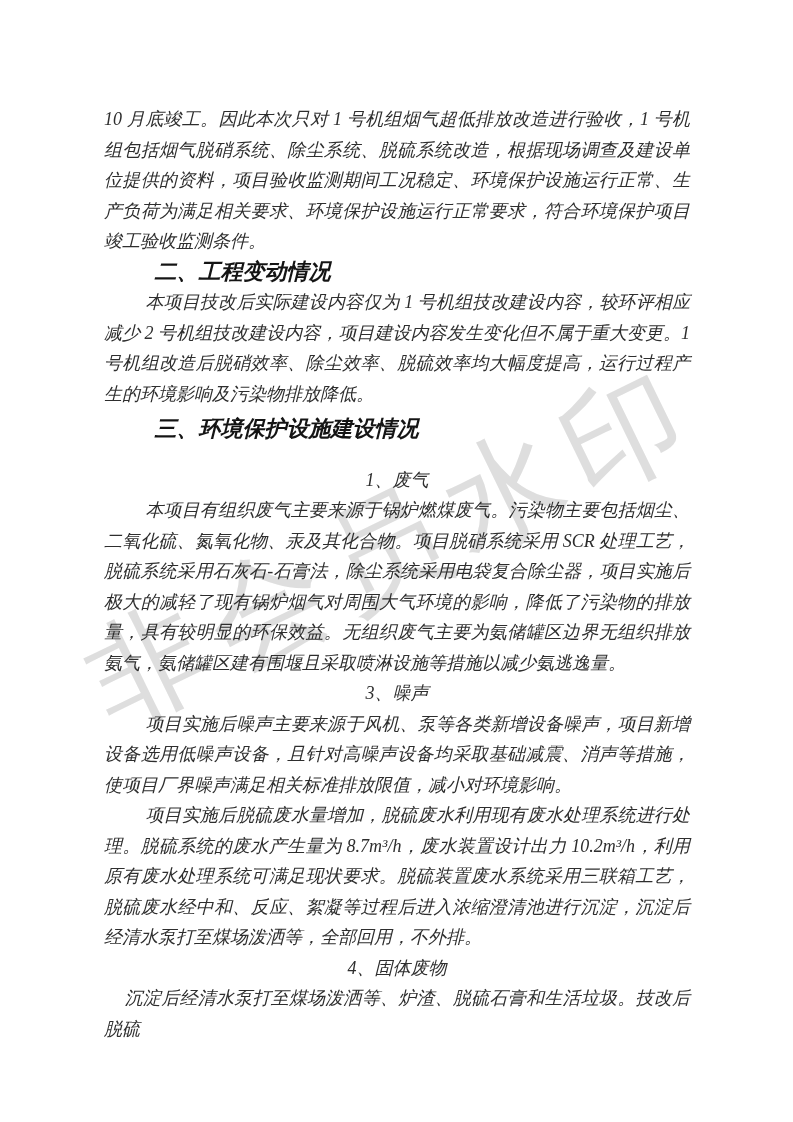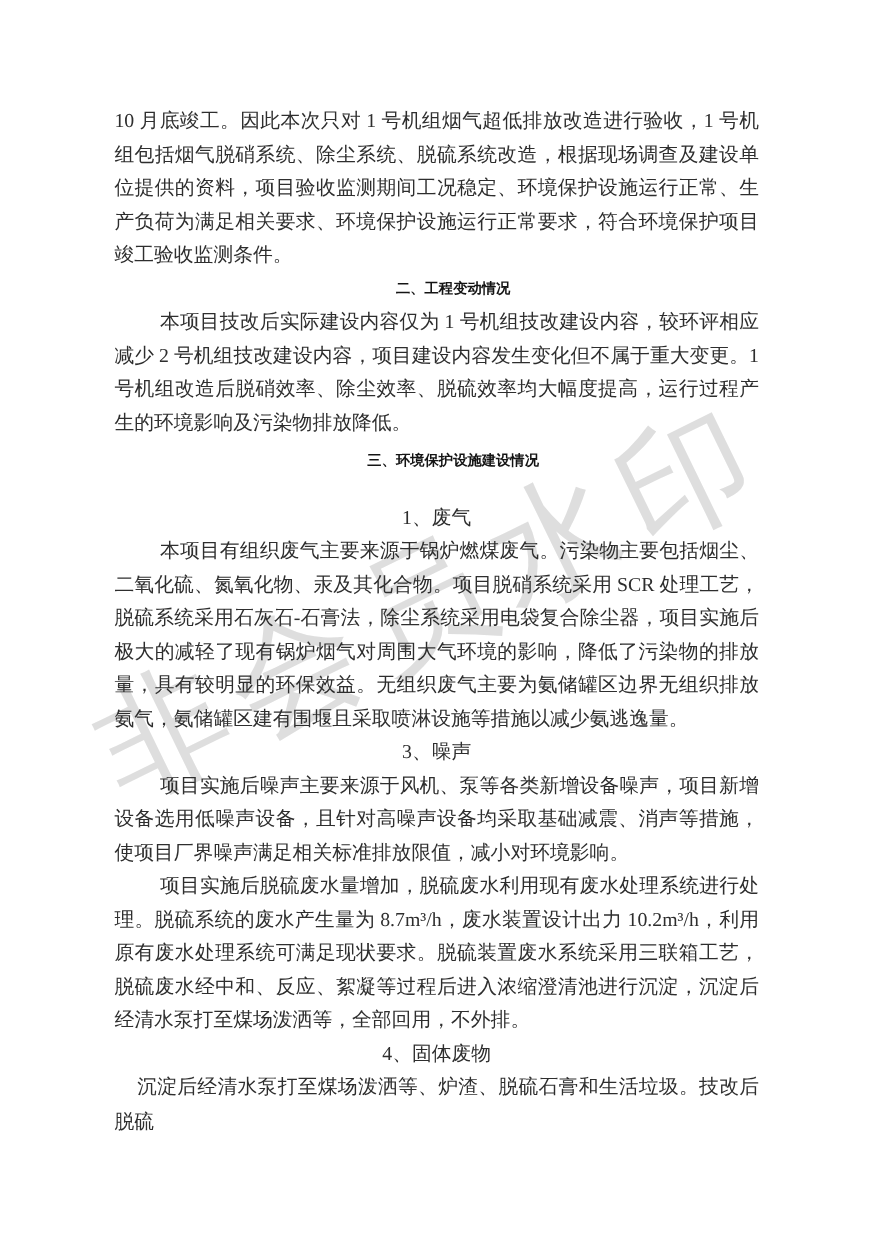--- a/index.html
+++ b/index.html
@@ -30,40 +30,41 @@
     letter-spacing:14px;
     white-space:nowrap;
     color:var(--wm-color);
     opacity:.85;
     z-index:0;
     user-select:none;
     pointer-events:none;
   }
   .content{
     position:absolute;
-    left:104px;top:94px;
+    left:104px;top:104px;
     width:586px;
     z-index:1;
     font-size:18px;
     line-height:30.5px;
     color:var(--text-color);
     text-align:justify;
     text-justify:inter-character;
+    font-style:italic;
   }
   .content p,.content h2{
     margin:0;padding:0;
     font-size:18px;
     font-weight:normal;
   }
   h2.sec{
     font-weight:bold;
     color:var(--heading-color);
     text-indent:2.3em;
-    font-size:13px;
-    text-align:center;
+    font-size:22px;
+    text-align:left;
   }
   h2.gap{margin-top:5px;margin-bottom:20px;}
   p.ind{text-indent:2.3em;}
   p.ind-sm{text-indent:1.6em;}
   p.ind-xs{text-indent:1.15em;}
   p.item{text-indent:0;text-align:center;}
   p.tight{margin-top:-7px;}
 </style>
 </head>
 <body>

